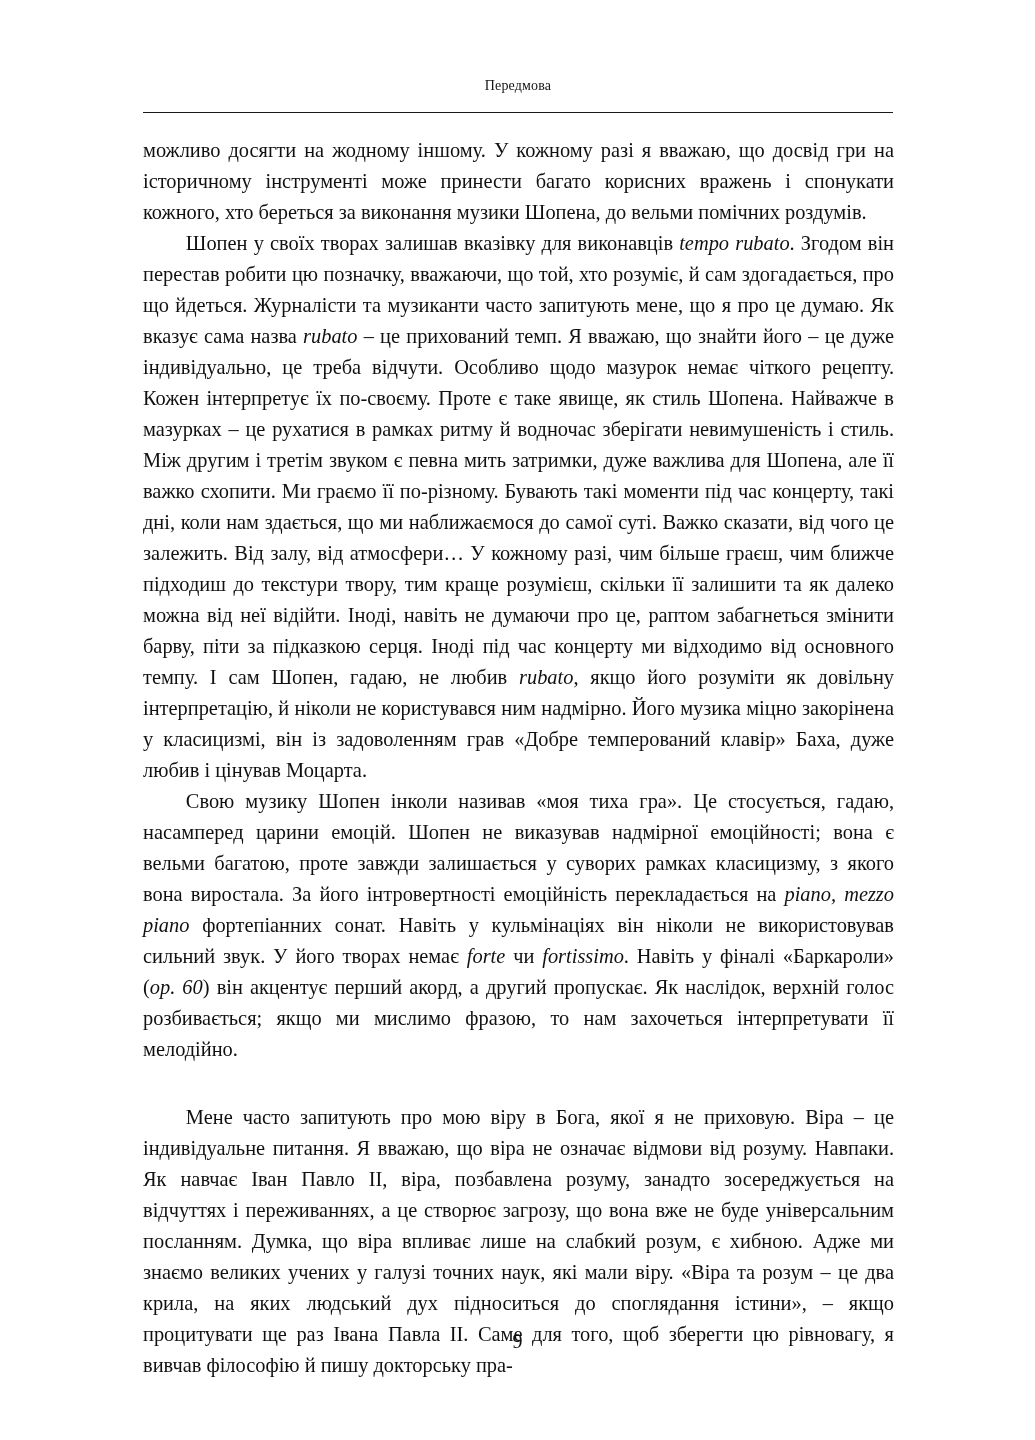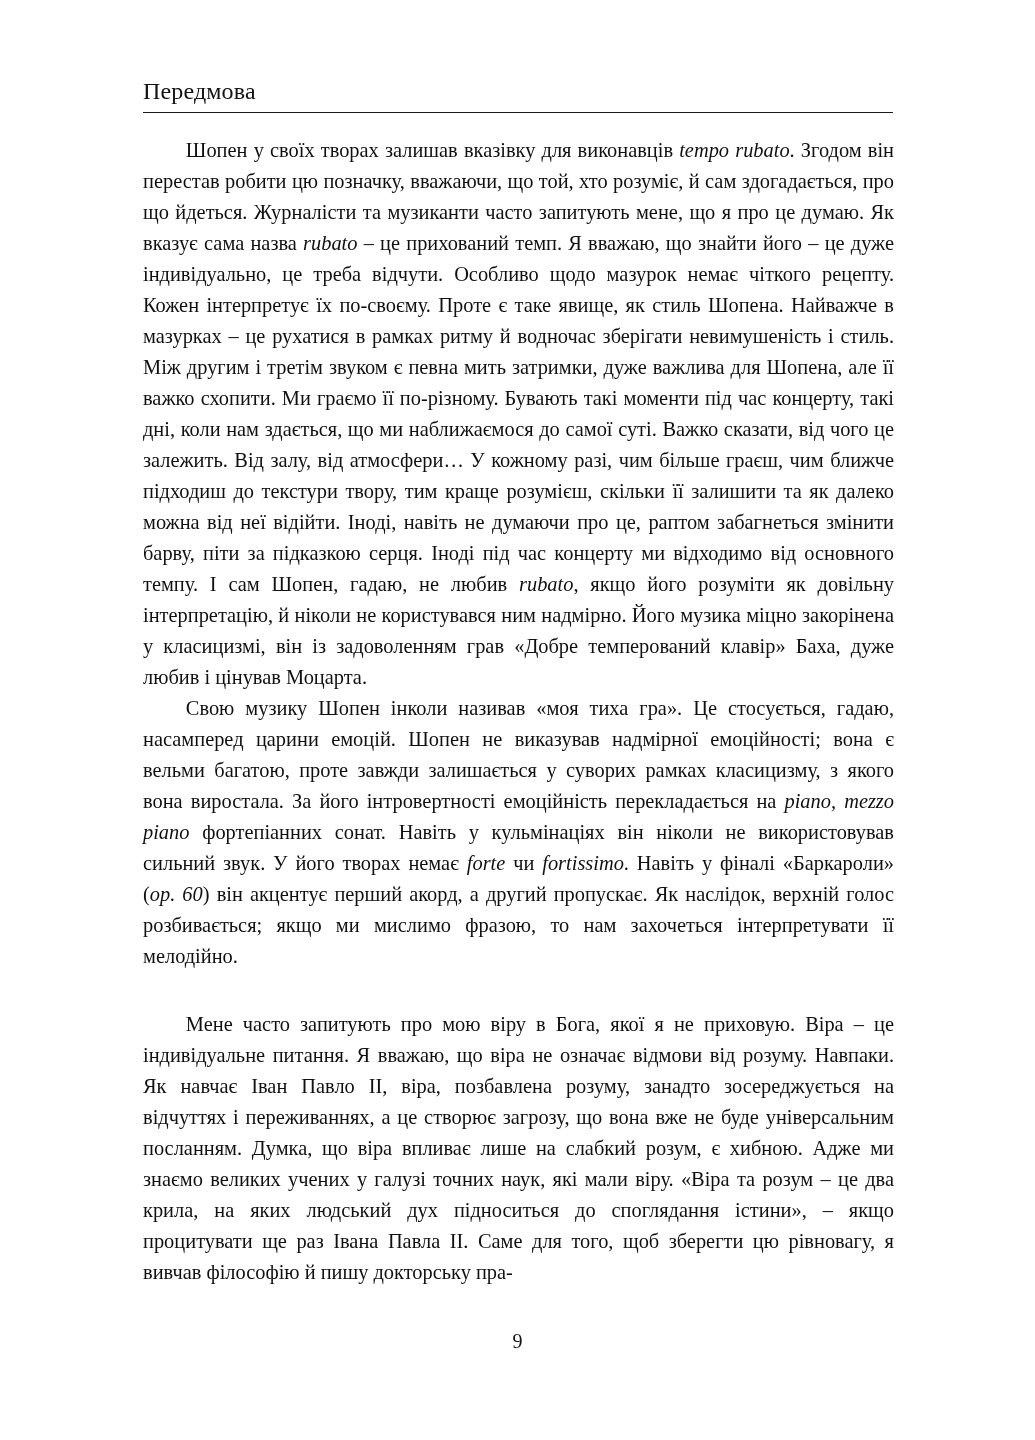--- a/index.html
+++ b/index.html
@@ -24,22 +24,22 @@
     box-sizing: border-box;
     background: #ffffff;
   }
 
   
   .running-head {
     position: absolute;
     left: 143px;
     top: 78px;
     width: 750px;
-    text-align: left;
-    font-size: 24px;
+    text-align: center;
+    font-size: 14px;
     line-height: 1.1;
     letter-spacing: 0.15px;
     color: #141414;
   }
 
   .head-rule {
     position: absolute;
     left: 143px;
     top: 112px;
     width: 750px;
@@ -91,20 +91,21 @@
 </head>
 <body style="background: rgb(255, 255, 255);">
 
 <div class="page">
 
   <div class="running-head">Передмова</div>
 
   <div class="head-rule" style="border-top-color: rgb(26, 26, 26);"></div>
 
   <div class="textblock" id="textblock" style="color: rgb(16, 16, 16);">
+      <p><span>можливо досягти на жодному іншому. У кожному разі я вважаю, що досвід гри на історичному інструменті може принести багато корисних вражень і спонукати кожного, хто береться за виконання музики Шопена, до вельми помічних роздумів.</span></p>
       <p class="indent"><span>Шопен у своїх творах залишав вказівку для виконавців </span><span class="it">tempo rubato</span><span>. Згодом він перестав робити цю позначку, вважаючи, що той, хто розуміє, й сам здогадається, про що йдеться. Журналісти та музиканти часто запитують мене, що я про це думаю. Як вказує сама назва </span><span class="it">rubato</span><span> – це прихований темп. Я вважаю, що знайти його – це дуже індивідуально, це треба відчути. Особливо щодо мазурок немає чіткого рецепту. Кожен інтерпретує їх по-своєму. Проте є таке явище, як стиль Шопена. Найважче в мазурках – це рухатися в рамках ритму й водночас зберігати невимушеність і стиль. Між другим і третім звуком є певна мить затримки, дуже важлива для Шопена, але її важко схопити. Ми граємо її по-різному. Бувають такі моменти під час концерту, такі дні, коли нам здається, що ми наближаємося до самої суті. Важко сказати, від чого це залежить. Від залу, від атмосфери… У кожному разі, чим більше граєш, чим ближче підходиш до текстури твору, тим краще розумієш, скільки її залишити та як далеко можна від неї відійти. Іноді, навіть не думаючи про це, раптом забагнеться змінити барву, піти за підказкою серця. Іноді під час концерту ми відходимо від основного темпу. І сам Шопен, гадаю, не любив </span><span class="it">rubato</span><span>, якщо його розуміти як довільну інтерпретацію, й ніколи не користувався ним надмірно. Його музика міцно закорінена у класицизмі, він із задоволенням грав «Добре темперований клавір» Баха, дуже любив і цінував Моцарта.</span></p>
       <p class="indent"><span>Свою музику Шопен інколи називав «моя тиха гра». Це стосується, гадаю, насамперед царини емоцій. Шопен не виказував надмірної емоційності; вона є вельми багатою, проте завжди залишається у суворих рамках класицизму, з якого вона виростала. За його інтровертності емоційність перекладається на </span><span class="it">piano, mezzo piano</span><span> фортепіанних сонат. Навіть у кульмінаціях він ніколи не використовував сильний звук. У його творах немає </span><span class="it">forte</span><span> чи </span><span class="it">fortissimo</span><span>. Навіть у фіналі «Баркароли» (</span><span class="it">op. 60</span><span>) він акцентує перший акорд, а другий пропускає. Як наслідок, верхній голос розбивається; якщо ми мислимо фразою, то нам захочеться інтерпретувати її мелодійно.</span></p>
       <p class="indent"><span>Мене часто запитують про мою віру в Бога, якої я не приховую. Віра – це індивідуальне питання. Я вважаю, що віра не означає відмови від розуму. Навпаки. Як навчає Іван Павло II, віра, позбавлена розуму, занадто зосереджується на відчуттях і переживаннях, а це створює загрозу, що вона вже не буде універсальним посланням. Думка, що віра впливає лише на слабкий розум, є хибною. Адже ми знаємо великих учених у галузі точних наук, які мали віру. «Віра та розум – це два крила, на яких людський дух підноситься до споглядання істини», – якщо процитувати ще раз Івана Павла II. Саме для того, щоб зберегти цю рівновагу, я вивчав філософію й пишу докторську пра-</span></p>
     </div>
 
   <div class="folio">9</div>
 
 </div>
 
 </body></html>

